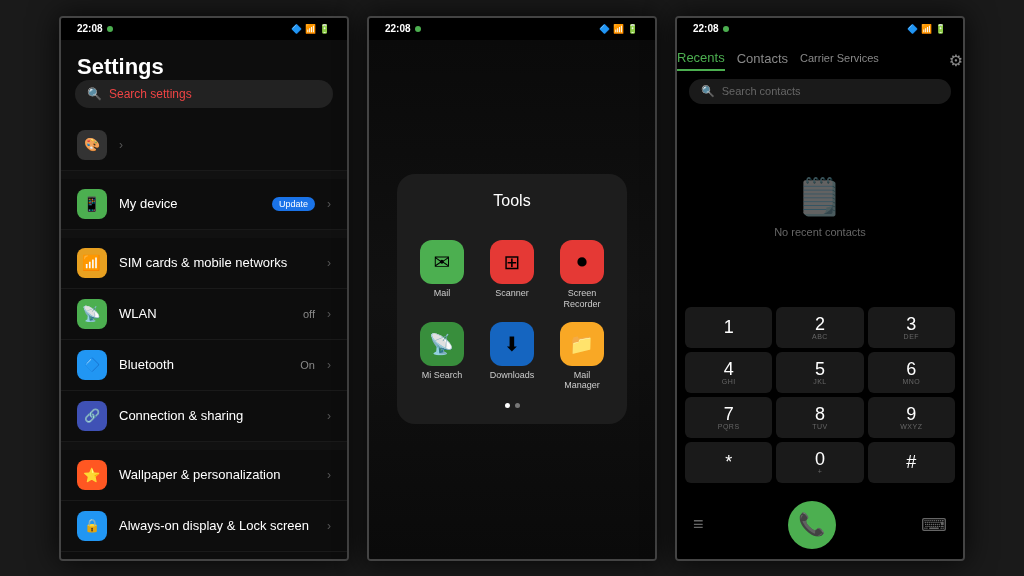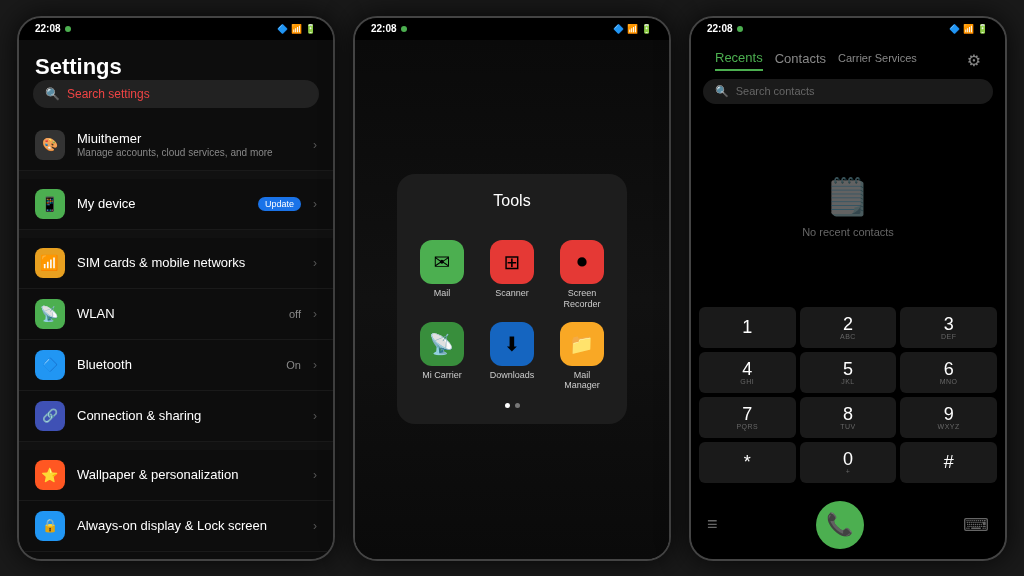--- a/index.html
+++ b/index.html
@@ -10,24 +10,24 @@
       display: flex;
       align-items: center;
       justify-content: center;
       gap: 18px;
       font-family: 'Arial', sans-serif;
       overflow: hidden;
     }
 
     
     .phone {
-      width: 318px;
+      width: 290px;
       height: 545px;
       background: #111;
-      border-radius: 24px;
+      border-radius: 4px;
       border: 2px solid #444;
       position: relative;
       overflow: hidden;
       box-shadow: 0 0 30px rgba(0,0,0,0.8), inset 0 0 10px rgba(255,255,255,0.05);
     }
 
     
     .status-bar {
       height: 22px;
       background: #000;
@@ -176,21 +176,21 @@
     
     .phone-screen {
       background: #000;
       height: calc(100% - 22px);
       display: flex;
       flex-direction: column;
     }
     .phone-tabs {
       display: flex;
       align-items: center;
-      padding: 10px 24px 0;
+      padding: 10px 0 0;
       gap: 12px;
     }
     .phone-tab {
       font-size: 13px;
       padding-bottom: 4px;
       color: #888;
     }
     .phone-tab.active {
       color: #4CAF50;
       border-bottom: 2px solid #4CAF50;
@@ -281,24 +281,20 @@
   <div class="settings-screen">
     <div class="settings-title">Settings</div>
 
     <div class="search-bar">
       <span class="search-icon-svg">🔍</span>
       <span>Search settings</span>
     </div>
 
     <div class="settings-item">
       <div class="item-icon icon-miui" style="background:#333;font-size:13px">🎨</div>
-      <div class="item-text">
-        <div class="item-title">Miuithemer</div>
-        <div class="item-sub">Manage accounts, cloud services, and more</div>
-      </div>
       <span class="chevron">›</span>
     </div>
 
     <div class="divider"></div>
 
     <div class="settings-item">
       <div class="item-icon" style="background:#4CAF50;font-size:14px">📱</div>
       <div class="item-text">
         <div class="item-title">My device</div>
       </div>
@@ -396,21 +392,21 @@
           </div>
 
           <div class="folder-item">
             <div class="app-icon icon-recorder" style="background:#e53935">⏺</div>
             <span class="app-label" style="white-space:pre-line">Screen
 Recorder</span>
           </div>
 
           <div class="folder-item">
             <div class="app-icon icon-miremote">📡</div>
-            <span class="app-label">Mi Carrier</span>
+            <span class="app-label">Mi Search</span>
           </div>
 
           <div class="folder-item">
             <div class="app-icon icon-downloads">⬇</div>
             <span class="app-label">Downloads</span>
           </div>
 
           <div class="folder-item">
             <div class="app-icon icon-filemanager">📁</div>
             <span class="app-label" style="white-space:pre-line">Mail

